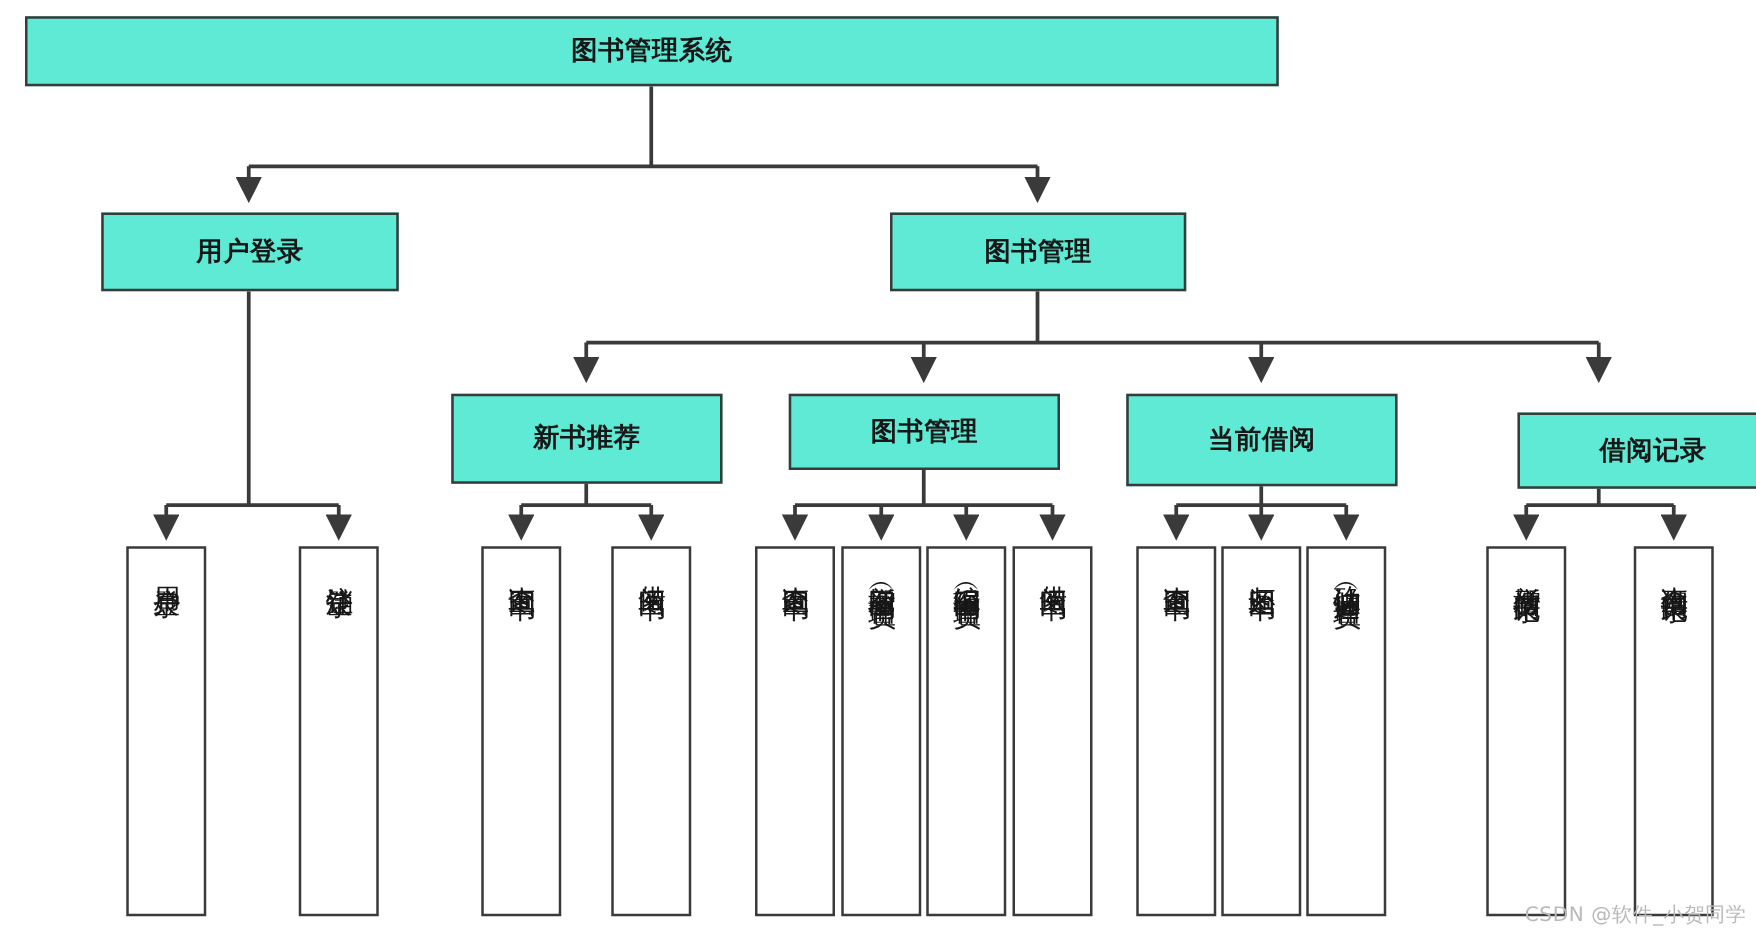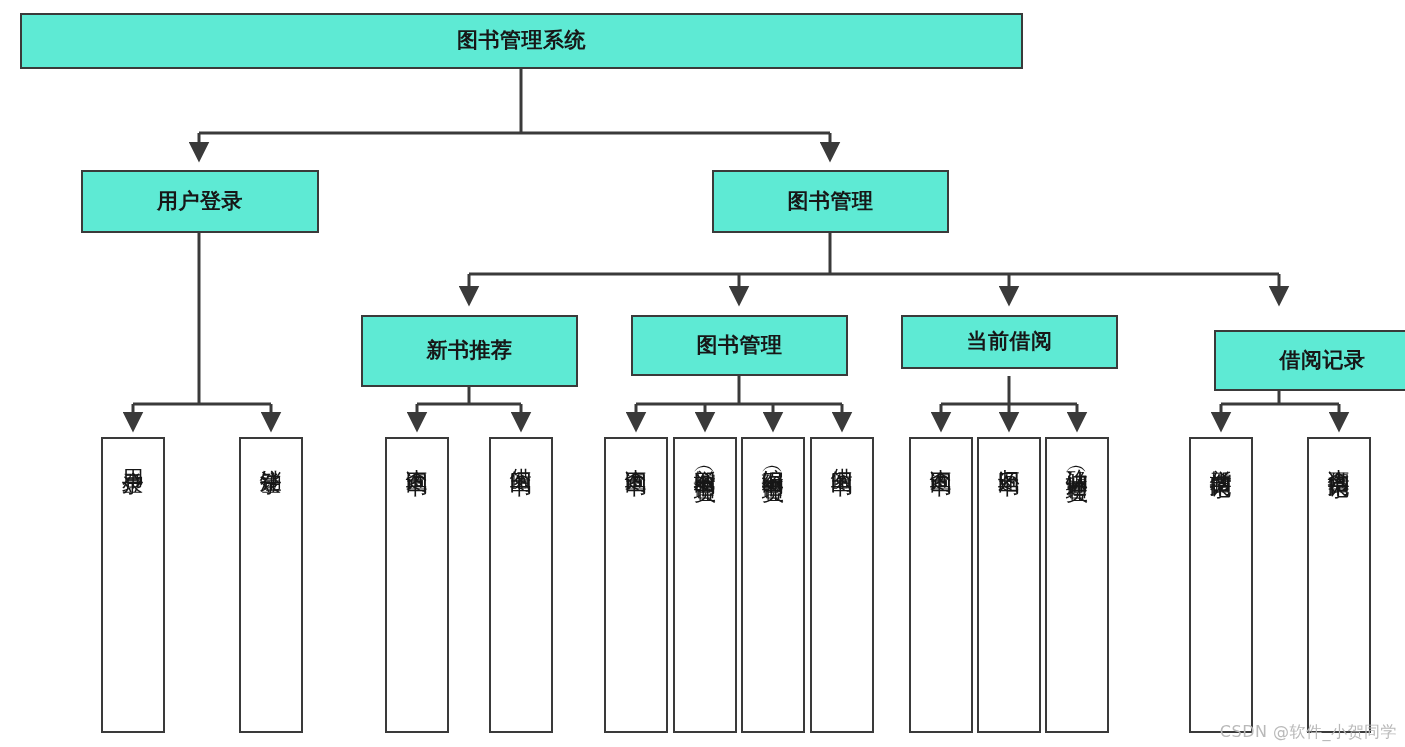--- a/index.html
+++ b/index.html
@@ -141,21 +141,21 @@
   </div>
 
   <div class="node node-l3" style="left:361px;top:315px;width:217px;height:72px;">
     <span class="label">新书推荐</span>
   </div>
 
   <div class="node node-l3" style="left:631px;top:315px;width:217px;height:61px;">
     <span class="label">图书管理</span>
   </div>
 
-  <div class="node node-l3" style="left:901px;top:315px;width:217px;height:54px;">
+  <div class="node node-l3" style="left:901px;top:315px;width:217px;height:74px;">
     <span class="label">当前借阅</span>
   </div>
 
   <div class="node node-l3" style="left:1214px;top:315px;width:217px;height:61px;margin-top:15px;">
     <span class="label">借阅记录</span>
   </div>
 
   <div class="leaf" style="left:101px;top:437px;width:64px;height:296px;">
     <span class="vlabel">用户登录</span>
   </div>

